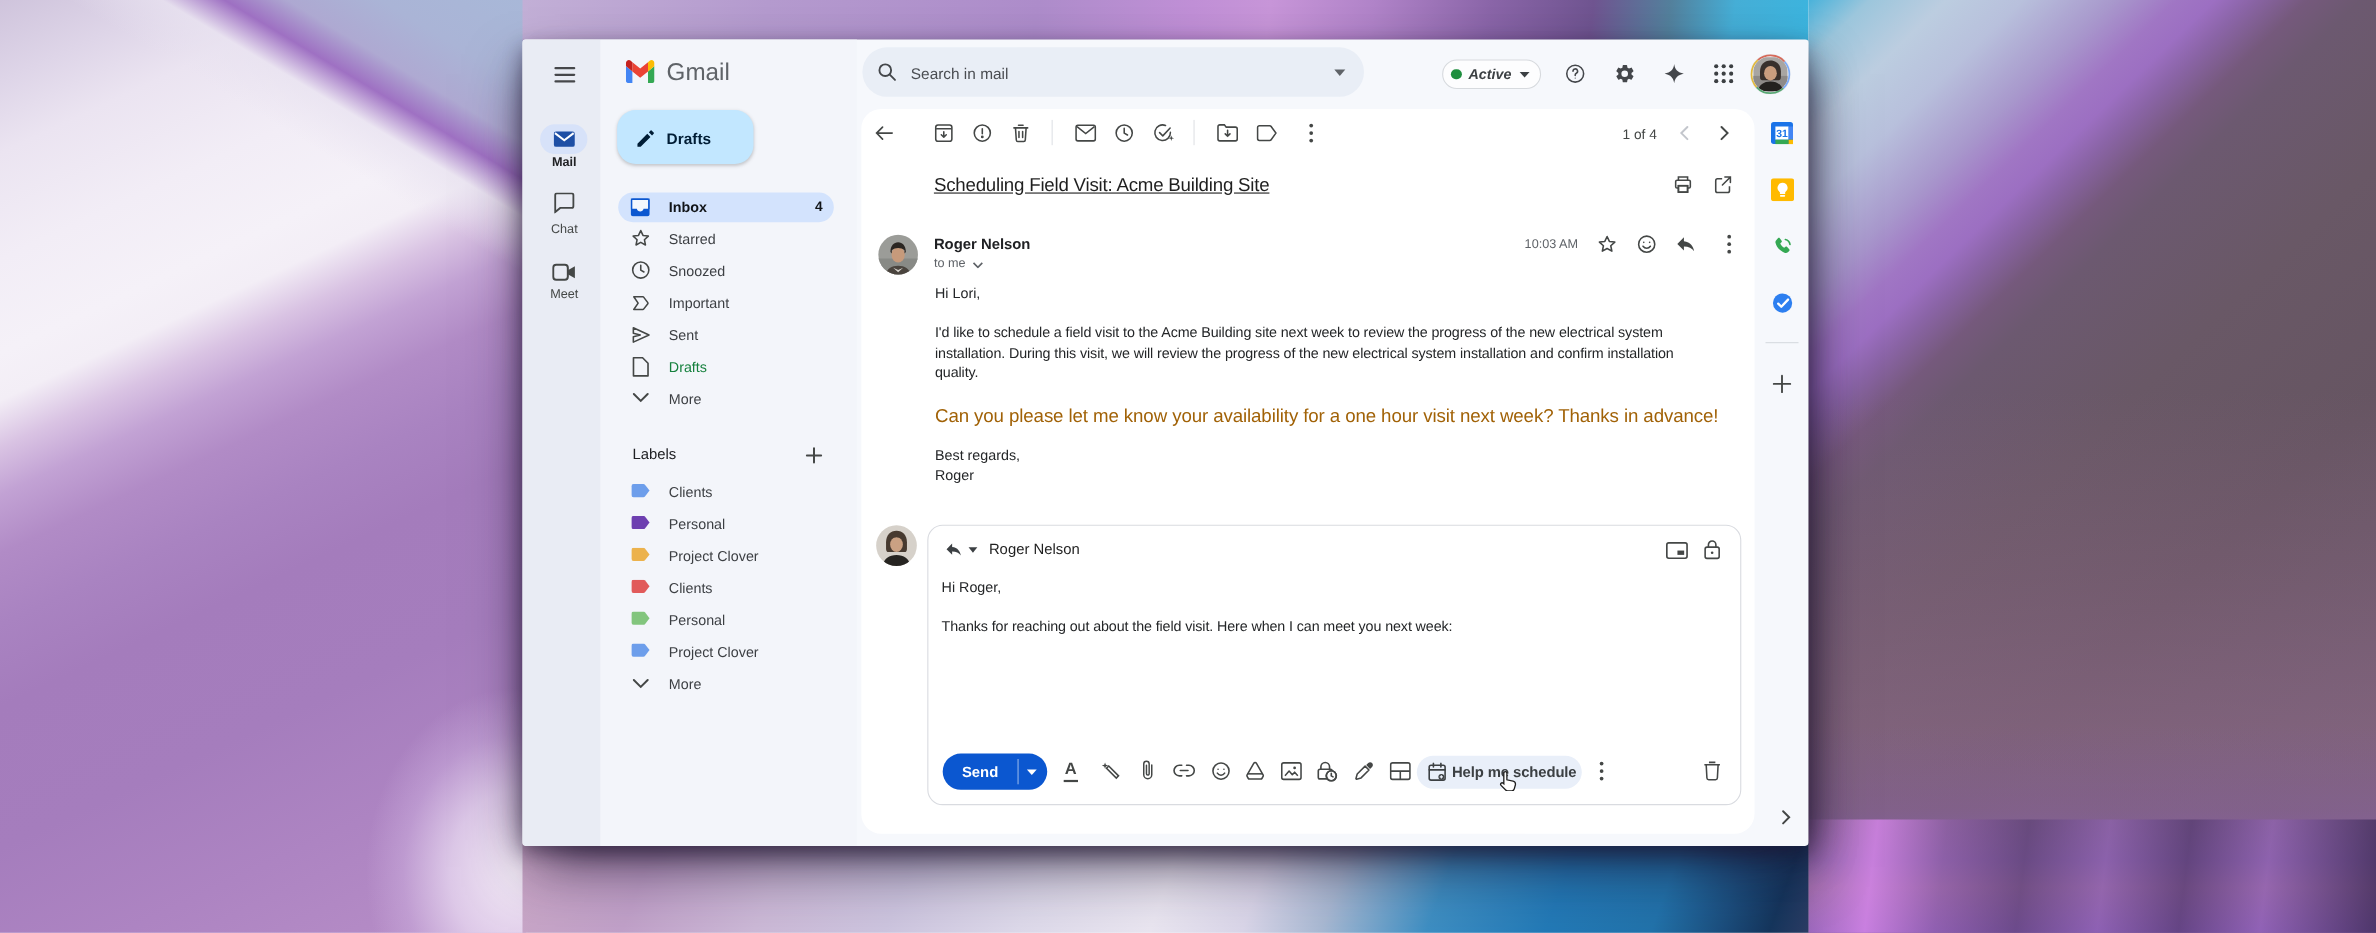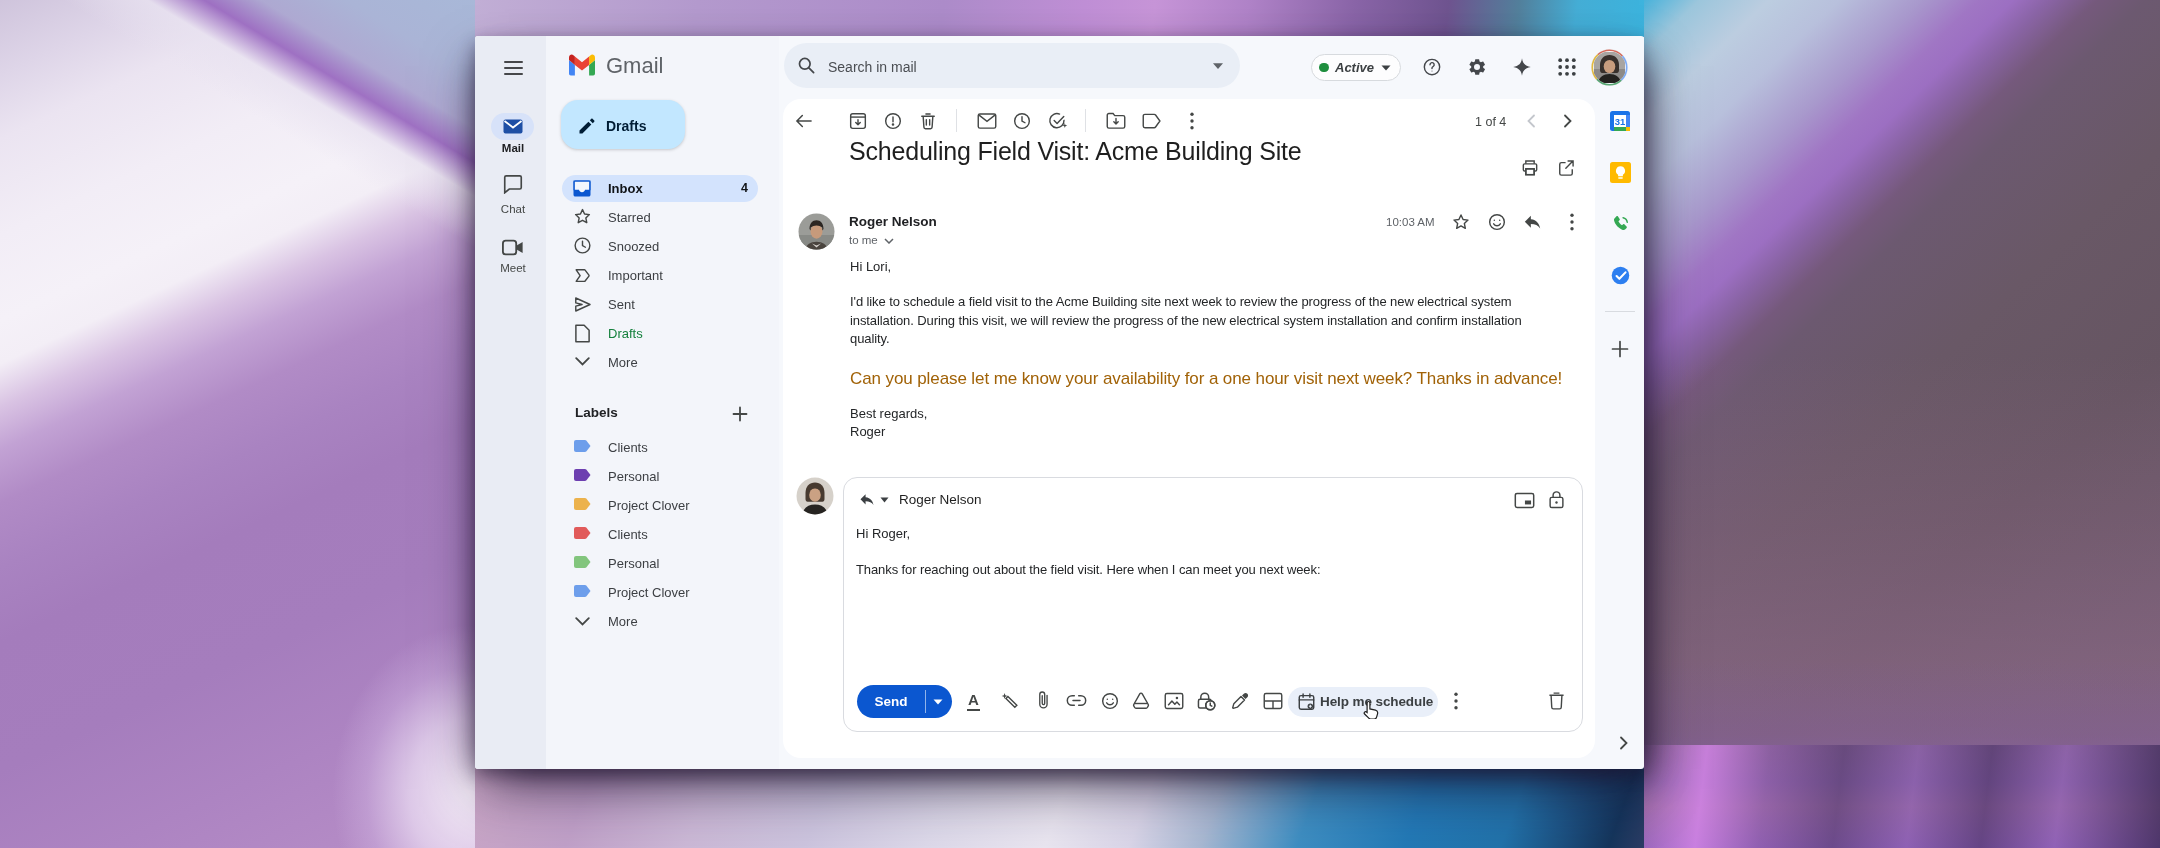--- a/index.html
+++ b/index.html
@@ -172,21 +172,21 @@
 <div class="abs" style="left:608px;top:297px;font-size:13px;color:#3c3f43;">Sent</div>
 <svg class="abs" style="left:574px;top:324px;" width="17" height="19" viewBox="0 0 20 23" fill="none" stroke="#444746" stroke-width="1.8" stroke-linejoin="round">
   <path d="M2 1.5h10l6 6v14H2z"></path>
 </svg>
 <div class="abs" style="left:608px;top:326px;font-size:13px;color:#15803d;">Drafts</div>
 <svg class="abs" style="left:575px;top:357px;" width="15" height="9" viewBox="0 0 15 9" fill="none" stroke="#444746" stroke-width="1.8" stroke-linecap="round">
     <path d="M1.2 1.2 7.5 7.5 13.8 1.2"></path>
   </svg>
 <div class="abs" style="left:608px;top:355px;font-size:13px;color:#3c3f43;">More</div>
 
-<div class="abs" style="left:575px;top:405px;font-size:13.5px;font-weight:bold;color:#202124;">Labels</div>
+<div class="abs" style="left:575px;top:405px;font-size:13.5px;font-weight:normal;color:#202124;">Labels</div>
 <svg class="abs" style="left:732px;top:406px;" width="16" height="16" viewBox="0 0 16 16" stroke="#444746" stroke-width="1.8" stroke-linecap="round">
     <path d="M8 1.5v13M1.5 8h13"></path>
   </svg>
 
 <svg class="abs" style="left:574px;top:440px;" width="17" height="13" viewBox="0 0 17 13">
     <path d="M2 0h8.9c.6 0 1.2.3 1.6.8l4 5.2-4 5.2c-.4.5-1 .8-1.6.8H2a2 2 0 0 1-2-2V2a2 2 0 0 1 2-2z" fill="#6d9eeb"></path>
   </svg>
 <div class="abs" style="left:608px;top:440px;font-size:13px;color:#3c3f43;">Clients</div>
 <svg class="abs" style="left:574px;top:469px;" width="17" height="13" viewBox="0 0 17 13">
     <path d="M2 0h8.9c.6 0 1.2.3 1.6.8l4 5.2-4 5.2c-.4.5-1 .8-1.6.8H2a2 2 0 0 1-2-2V2a2 2 0 0 1 2-2z" fill="#6d3fb0"></path>
@@ -258,21 +258,21 @@
     <circle cx="10" cy="16.8" r="1.7"></circle>
 </svg>
 <div class="abs" style="left:1475px;top:114.5px;font-size:12.5px;color:#444746;">1 of 4</div>
 <svg class="abs" style="left:1525px;top:114px;" width="14" height="14" viewBox="0 0 14 14" fill="none" stroke="#c3c6cc" stroke-width="1.8" stroke-linecap="round">
     <path d="M9 1.5 3.5 7 9 12.5"></path>
   </svg>
 <svg class="abs" style="left:1560px;top:114px;" width="14" height="14" viewBox="0 0 14 14" fill="none" stroke="#444746" stroke-width="1.8" stroke-linecap="round">
     <path d="M5 1.5 10.5 7 5 12.5"></path>
   </svg>
 
-<div class="abs" style="left:849px;top:137px;font-size:25px;letter-spacing:-0.2px;color:#1f1f1f;">Scheduling Field Visit: Acme Building Site</div>
+<div class="abs" style="left:849px;top:159px;font-size:17px;letter-spacing:-0.2px;color:#1f1f1f;text-decoration:underline;">Scheduling Field Visit: Acme Building Site</div>
 <svg class="abs" style="left:1520px;top:158px;" width="20" height="20" viewBox="0 0 24 24" fill="none" stroke="#444746" stroke-width="1.7">
   <path d="M7 7V3.5h10V7"></path>
   <rect x="4" y="7" width="16" height="8.5" rx="1.5"></rect>
   <rect x="7" y="13" width="10" height="7" fill="#ffffff"></rect>
   <rect x="7" y="13" width="10" height="7"></rect>
 </svg>
 <svg class="abs" style="left:1556px;top:158px;" width="20" height="20" viewBox="0 0 24 24" fill="none" stroke="#444746" stroke-width="1.7">
   <path d="M19.5 13.5v5a2 2 0 0 1-2 2h-11a2 2 0 0 1-2-2v-11a2 2 0 0 1 2-2h5"></path>
   <path d="M14.5 3.5h6v6M20 4 11.8 12.2" stroke-linecap="round"></path>
 </svg>

